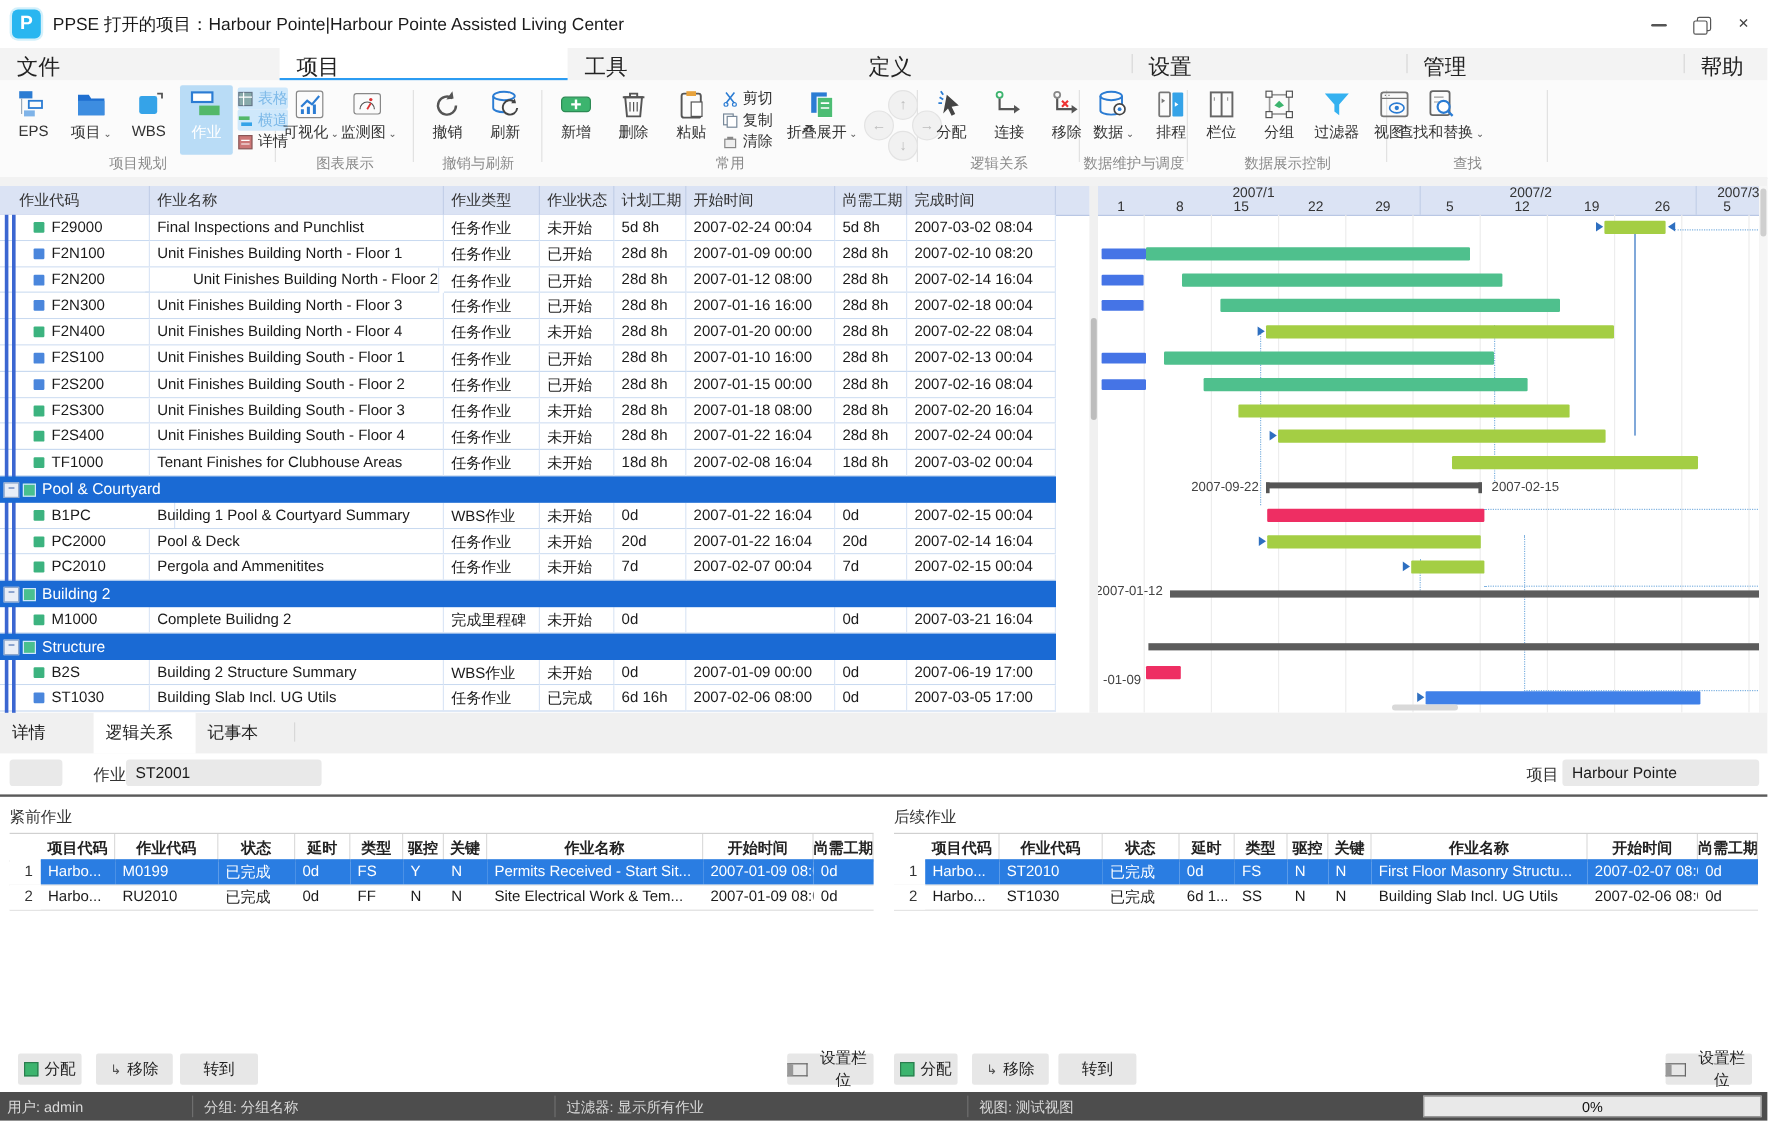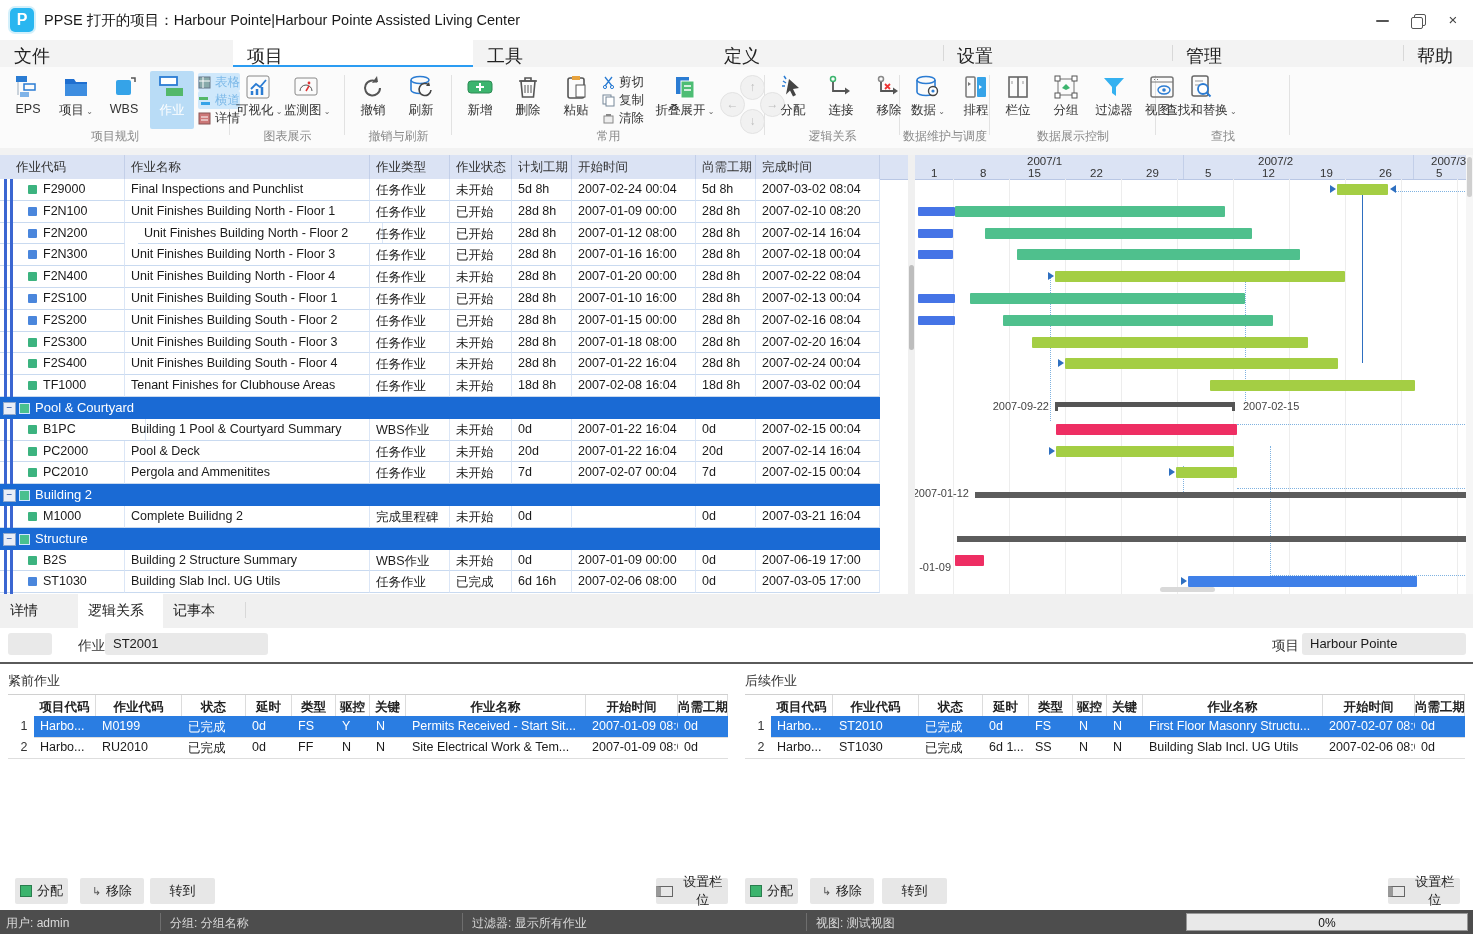--- a/index.html
+++ b/index.html
@@ -428,21 +428,21 @@
             <div class="td" style="left: 125px; width: 245px;">Unit Finishes Building North - Floor 1</div>
             <div class="td" style="left: 370px; width: 80px;">任务作业</div>
             <div class="td" style="left: 450px; width: 62px;">已开始</div>
             <div class="td" style="left: 512px; width: 60px;">28d 8h</div>
             <div class="td" style="left: 572px; width: 124px;">2007-01-09 00:00</div>
             <div class="td" style="left: 696px; width: 60px;">28d 8h</div>
             <div class="td" style="left: 756px; width: 124px;">2007-02-10 08:20</div>
           </div>
           <div class="trow" style="top: 43.6px;">
             <div class="td" style="left: 0px; width: 125px;"><span class="sq" style="background: rgb(74, 134, 220); margin: 1px 6px 0px 22px; vertical-align: -1px; display: inline-block;"></span><span>F2N200</span></div>
-            <div class="td" style="left: 138px; width: 245px;">Unit Finishes Building North - Floor 2</div>
+            <div class="td" style="left: 121px; width: 245px; text-align: right;">Unit Finishes Building North - Floor 2</div>
             <div class="td" style="left: 370px; width: 80px;">任务作业</div>
             <div class="td" style="left: 450px; width: 62px;">已开始</div>
             <div class="td" style="left: 512px; width: 60px;">28d 8h</div>
             <div class="td" style="left: 572px; width: 124px;">2007-01-12 08:00</div>
             <div class="td" style="left: 696px; width: 60px;">28d 8h</div>
             <div class="td" style="left: 756px; width: 124px;">2007-02-14 16:04</div>
           </div>
           <div class="trow" style="top: 65.4px;">
             <div class="td" style="left: 0px; width: 125px;"><span class="sq" style="background: rgb(74, 134, 220); margin: 1px 6px 0px 22px; vertical-align: -1px; display: inline-block;"></span><span>F2N300</span></div>
             <div class="td" style="left: 125px; width: 245px;">Unit Finishes Building North - Floor 3</div>

